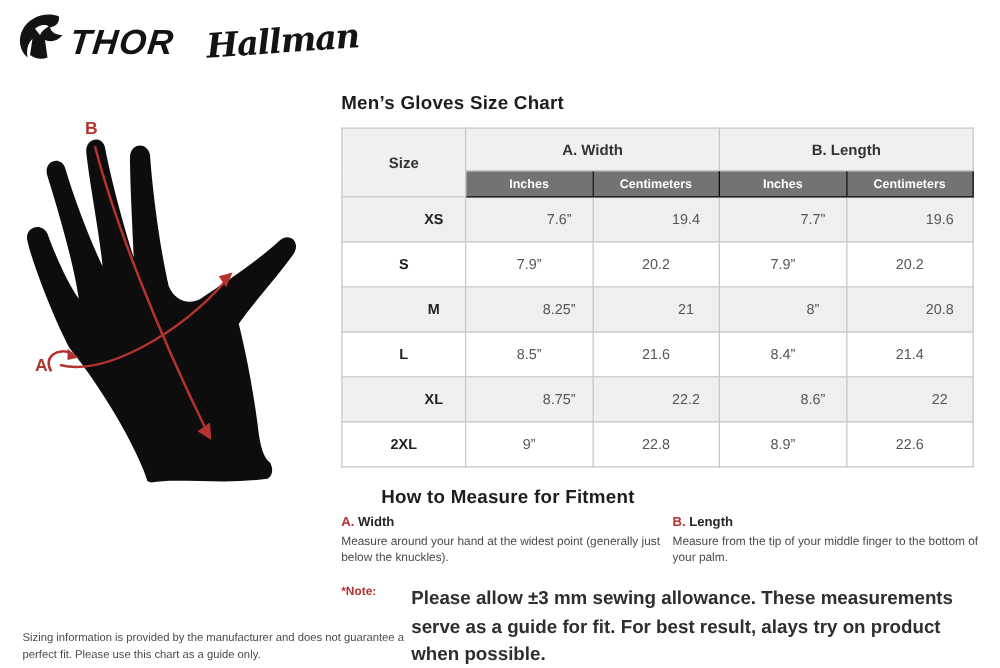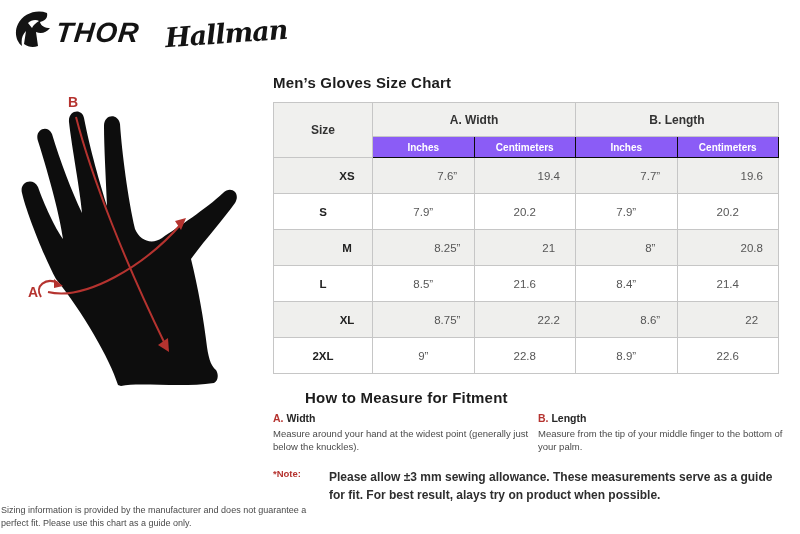--- a/index.html
+++ b/index.html
@@ -40,43 +40,43 @@
     border-collapse:collapse; table-layout:fixed;
   }
   .size-table th, .size-table td {
     border:1px solid #c6c6c6; text-align:center; vertical-align:middle;
   }
   .size-table col.c-size { width:99px; }
   .size-table .hdr-main {
     background:#f0f0ee; color:#333; font-size:12px; font-weight:bold; height:34px;
   }
   .size-table .hdr-sub {
-    background:#8b5cf6; color:#ffffff; font-size:10px; font-weight:bold; height:21px;
+    background:#737373; color:#ffffff; font-size:10px; font-weight:bold; height:21px;
     border-color:#0c0c0c;
   }
   .size-table td { height:36px; font-size:11.5px; color:#565656; }
   .size-table td.size-cell { font-weight:bold; color:#222; }
   .size-table tr.alt td { background:#efefed;padding-left:48px; }
 
   
   .measure-col { position:absolute; top:412px; }
   .measure-col.col-a { left:273px; width:262px; }
   .measure-col.col-b { left:538px; width:250px; }
   .measure-label { font-size:10.5px; font-weight:bold; color:#262626; margin-bottom:3px; }
   .measure-label .letter { color:#b5332f; }
   .measure-text { font-size:9.5px; color:#4a4a4a; line-height:1.4; }
 
   
   .note-row { position:absolute; left:273px; top:468px; width:508px; display:flex;gap:20px; }
   .note-label { font-size:9.5px; font-weight:bold; color:#b5332f; flex:0 0 36px; }
-  .note-text { font-size:12px; font-weight:bold; color:#2e2e2e; line-height:1.5; }
+  .note-text { font-size:15px; font-weight:bold; color:#2e2e2e; line-height:1.5; }
 
   
   .disclaimer {
-    position:absolute; left:1px; top:504px; width:310px;
+    position:absolute; left:18px; top:504px; width:310px;
     font-size:9px; color:#4a4a4a; line-height:1.45;
   }
 </style>
 </head>
 <body>
 
 <div class="page">
 
   <div class="brand-row">
     <div class="thor-logo">

